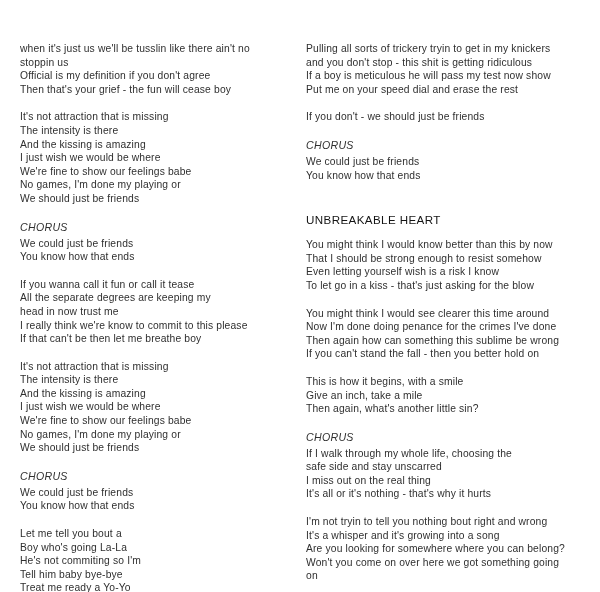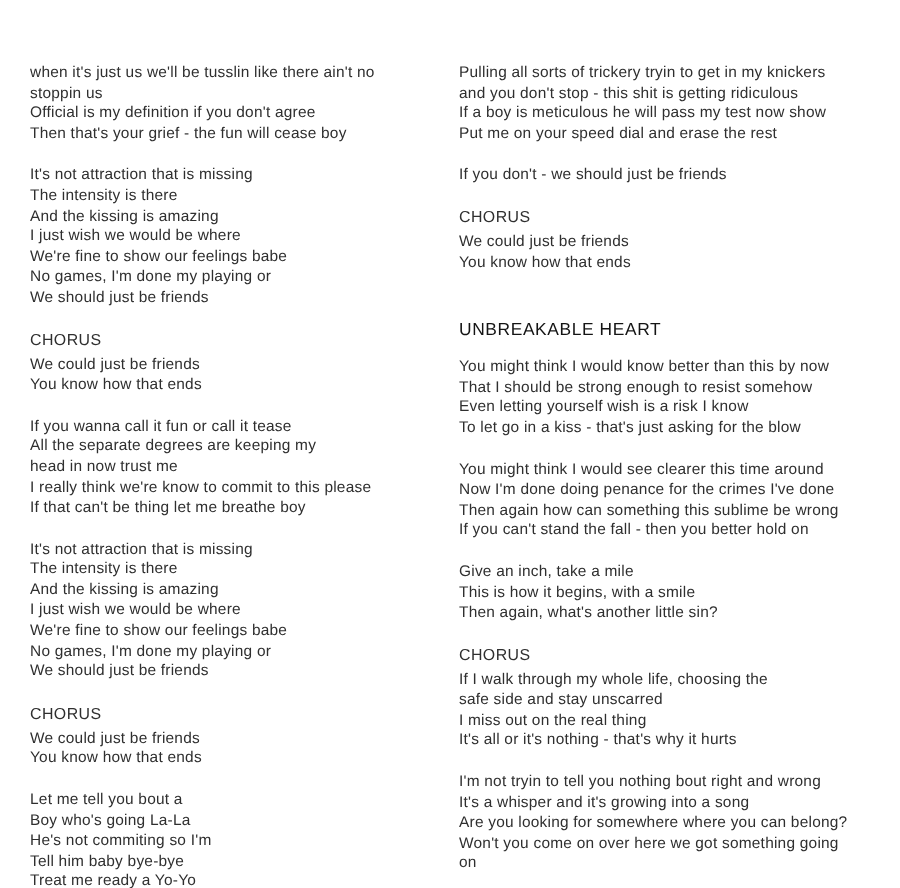--- a/index.html
+++ b/index.html
@@ -50,20 +50,21 @@
     line-height: 16px;
     color: #141414;
     margin-bottom: 4px;
   }
   .chorus-label {
     font-size: 10.6px;
     line-height: 15px;
     letter-spacing: 0.3px;
     color: #2f2f2f;
     margin-bottom: 2px;
+    font-style: italic;
   }
   .spacer-sm { height: 6px; }
   .songtitle-gap { height: 16px; }
 </style>
 </head>
 <body>
 
 <div class="page">
   <div class="columns">
     <div class="col" id="left-col">
@@ -84,21 +85,21 @@
         <div class="block">
           <div class="chorus-label">CHORUS</div>
           <div class="line">We could just be friends</div>
           <div class="line">You know how that ends</div>
         </div>
         <div class="block">
           <div class="line">If you wanna call it fun or call it tease</div>
           <div class="line">All the separate degrees are keeping my</div>
           <div class="line">head in now trust me</div>
           <div class="line">I really think we're know to commit to this please</div>
-          <div class="line">If that can't be thing let me breathe boy</div>
+          <div class="line">If that can't be then let me breathe boy</div>
         </div>
         <div class="block">
           <div class="line">It's not attraction that is missing</div>
           <div class="line">The intensity is there</div>
           <div class="line">And the kissing is amazing</div>
           <div class="line">I just wish we would be where</div>
           <div class="line">We're fine to show our feelings babe</div>
           <div class="line">No games, I'm done my playing or</div>
           <div class="line">We should just be friends</div>
         </div>
@@ -139,22 +140,22 @@
           <div class="line">Even letting yourself wish is a risk I know</div>
           <div class="line">To let go in a kiss - that's just asking for the blow</div>
         </div>
         <div class="block">
           <div class="line">You might think I would see clearer this time around</div>
           <div class="line">Now I'm done doing penance for the crimes I've done</div>
           <div class="line">Then again how can something this sublime be wrong</div>
           <div class="line">If you can't stand the fall - then you better hold on</div>
         </div>
         <div class="block">
+          <div class="line">This is how it begins, with a smile</div>
           <div class="line">Give an inch, take a mile</div>
-          <div class="line">This is how it begins, with a smile</div>
           <div class="line">Then again, what's another little sin?</div>
         </div>
         <div class="block">
           <div class="chorus-label">CHORUS</div>
           <div class="line">If I walk through my whole life, choosing the</div>
           <div class="line">safe side and stay unscarred</div>
           <div class="line">I miss out on the real thing</div>
           <div class="line">It's all or it's nothing - that's why it hurts</div>
         </div>
         <div class="block">

